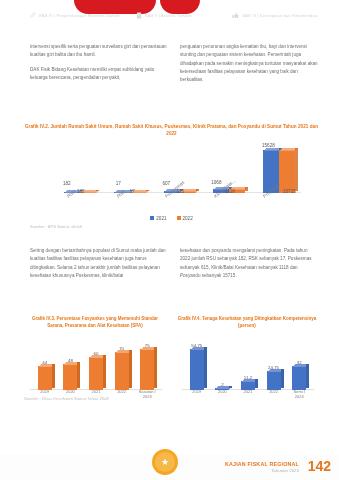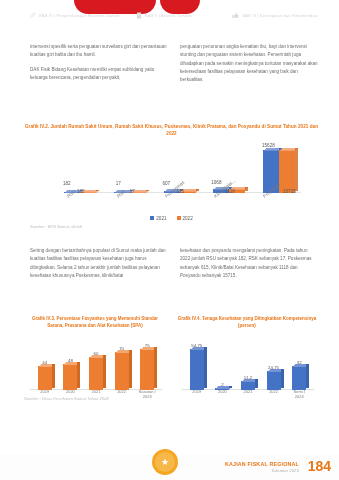--- a/index.html
+++ b/index.html
@@ -453,16 +453,16 @@
 
   <div class="sc-src">Sumber : Dinas Kesehatan Sumut Tahun 2024</div>
 
   <div class="footer-band">
     <div class="footer-line"></div>
     <div class="f-circle">
       <div class="inner">★</div>
     </div>
     <div class="f-title">KAJIAN FISKAL REGIONAL</div>
     <div class="f-sub">Tahunan 2023</div>
-    <div class="f-page">184</div>
+    <div class="f-page">142</div>
   </div>
 
 </div>
 
 </body></html>

